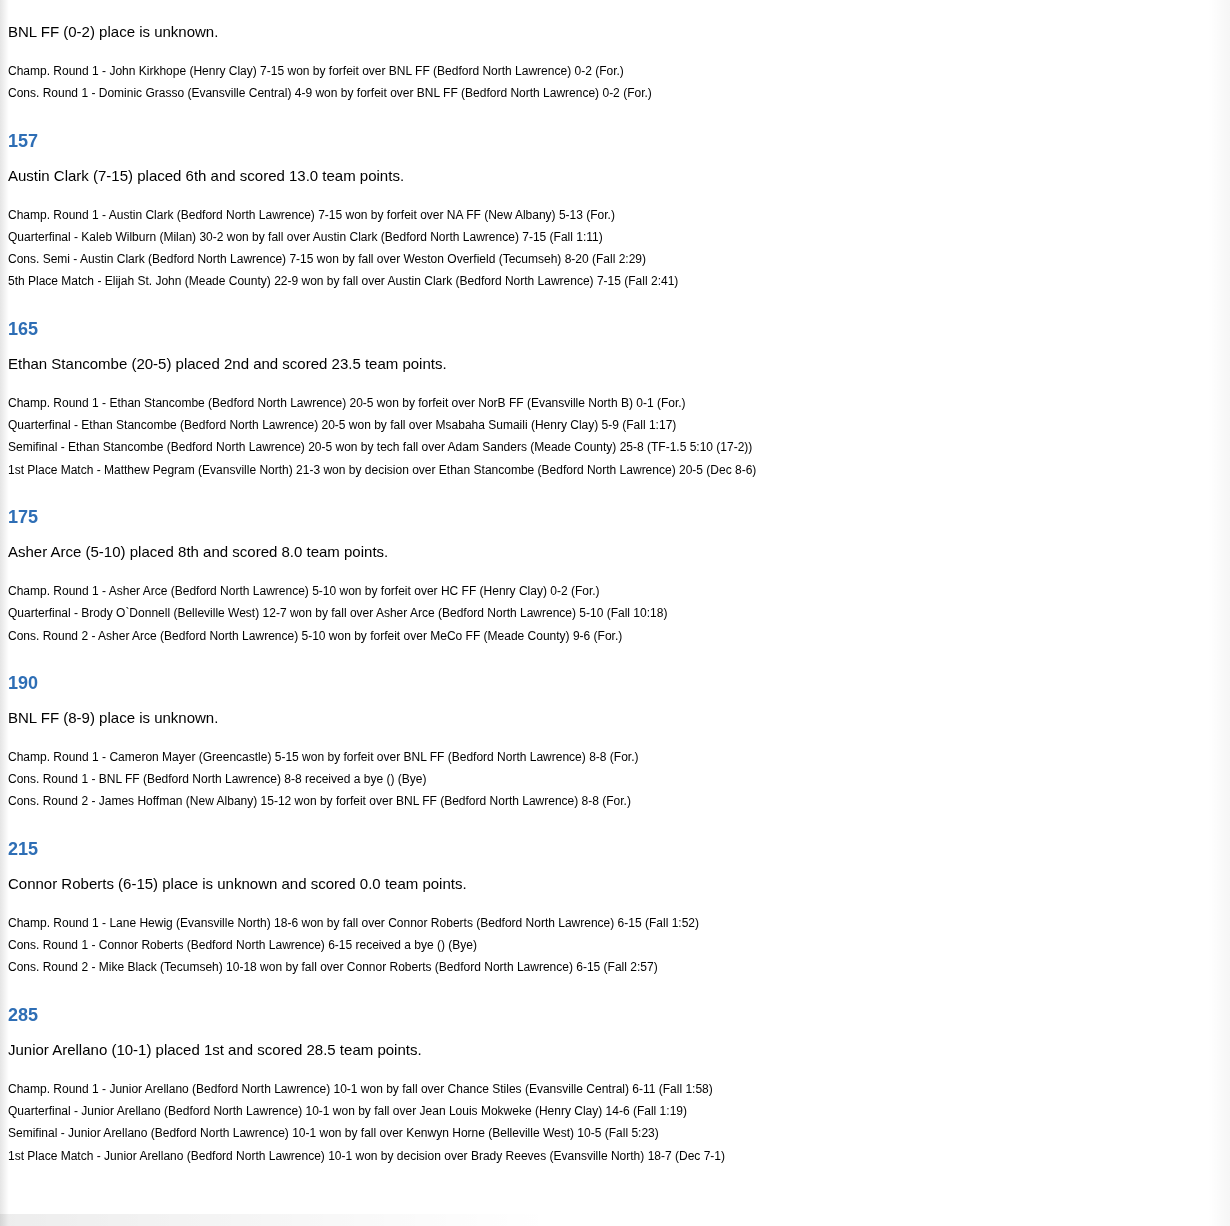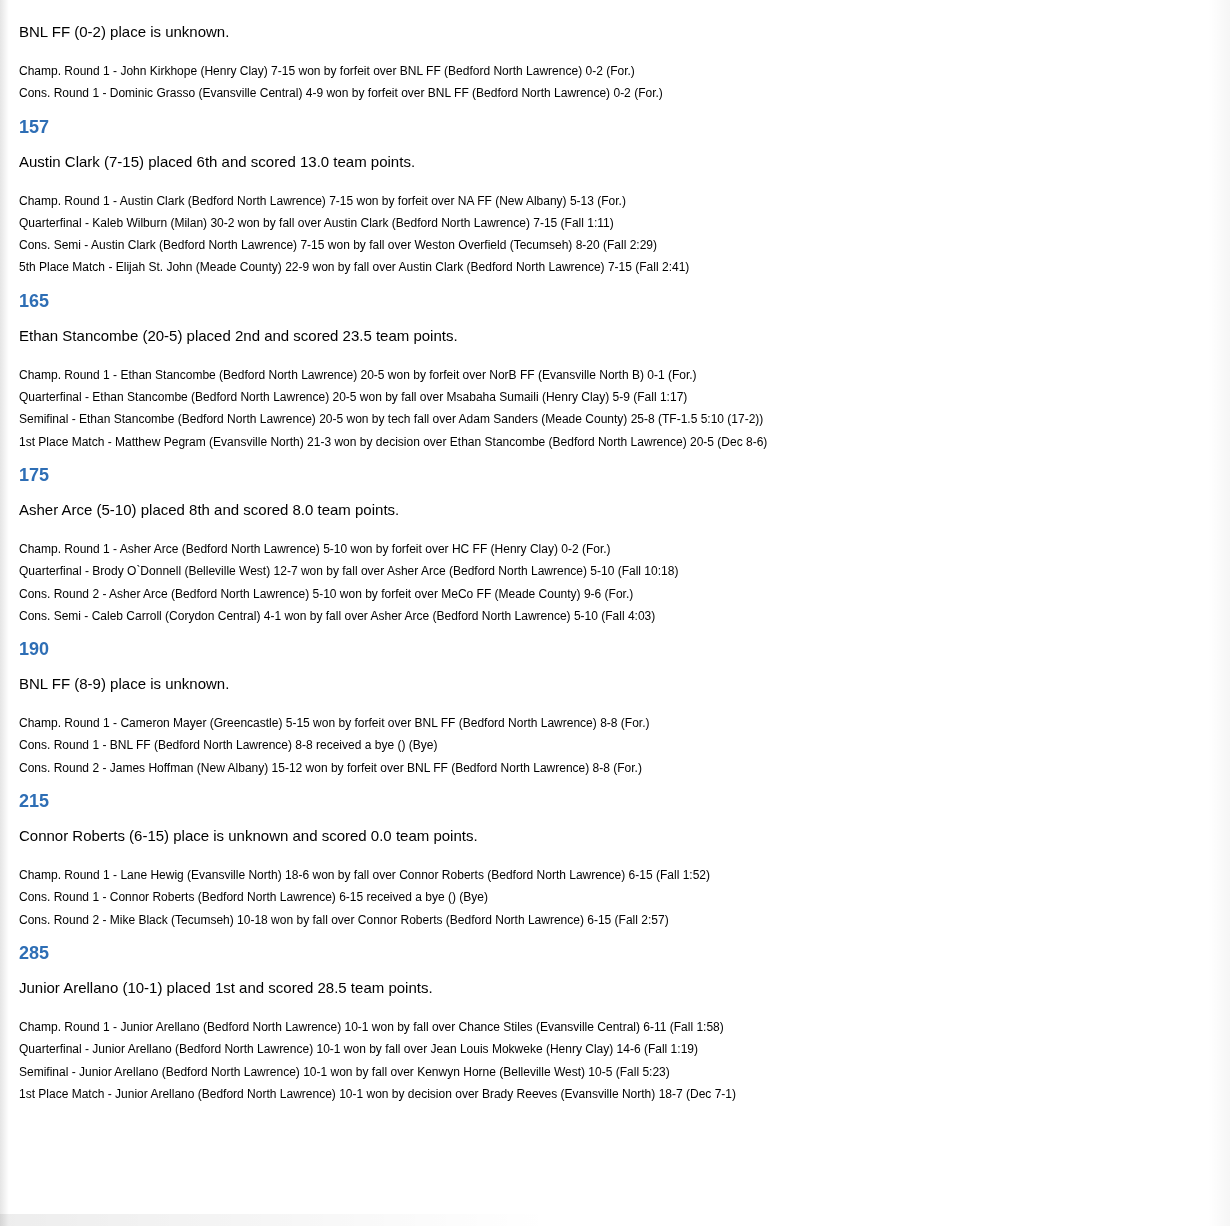--- a/index.html
+++ b/index.html
@@ -26,28 +26,28 @@
   }
   .edge-right {
     right: 0; top: 0; bottom: 0; width: 22px;
     background: linear-gradient(to left, rgba(0,0,0,0.035), rgba(0,0,0,0));
   }
   .edge-bottom {
     left: 0; right: 0; bottom: 0; height: 12px;
     background: linear-gradient(to right, rgba(0,0,0,0.07), rgba(0,0,0,0) 45%);
   }
   .content {
-    padding: 22px 18px 0 19px;
+    padding: 22px 18px 0 8px;
   }
   .weight-heading {
     font-size: 18px;
     line-height: 21px;
     font-weight: bold;
     color: var(--heading-color, #2e6eb5);
-    margin: 12px 0 14px 0;
+    margin: 26px 0 14px 0;
   }
   .summary {
     font-size: 15px;
     line-height: 20px;
     margin: 0 0 18px 0;
     white-space: nowrap;
   }
   .matches {
     margin: 0;
   }
@@ -104,21 +104,20 @@
   </section>
 
   <section class="weight-section">
     <h2 class="weight-heading">175</h2>
     <p class="summary">Asher Arce (5-10) placed 8th and scored 8.0 team points.</p>
     <div class="matches">
 
     <div class="match-line">Champ. Round 1 - Asher Arce (Bedford North Lawrence) 5-10 won by forfeit over HC FF (Henry Clay) 0-2 (For.)</div>
           <div class="match-line">Quarterfinal - Brody O`Donnell (Belleville West) 12-7 won by fall over Asher Arce (Bedford North Lawrence) 5-10 (Fall 10:18)</div>
           <div class="match-line">Cons. Round 2 - Asher Arce (Bedford North Lawrence) 5-10 won by forfeit over MeCo FF (Meade County) 9-6 (For.)</div>
-          <div class="match-line">Cons. Semi - Caleb Carroll (Corydon Central) 4-1 won by fall over Asher Arce (Bedford North Lawrence) 5-10 (Fall 4:03)</div>
         </div>
   </section>
 
   <section class="weight-section">
     <h2 class="weight-heading">190</h2>
     <p class="summary">BNL FF (8-9) place is unknown.</p>
     <div class="matches">
 
     <div class="match-line">Champ. Round 1 - Cameron Mayer (Greencastle) 5-15 won by forfeit over BNL FF (Bedford North Lawrence) 8-8 (For.)</div>
           <div class="match-line">Cons. Round 1 - BNL FF (Bedford North Lawrence) 8-8 received a bye () (Bye)</div>

